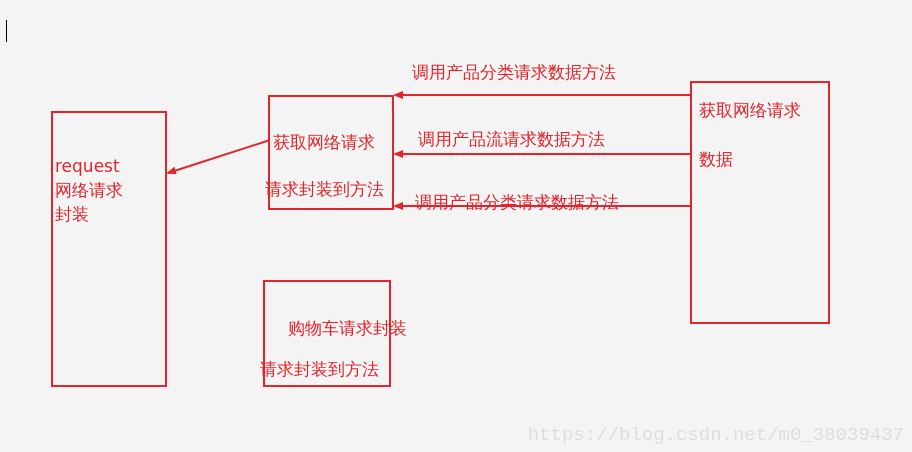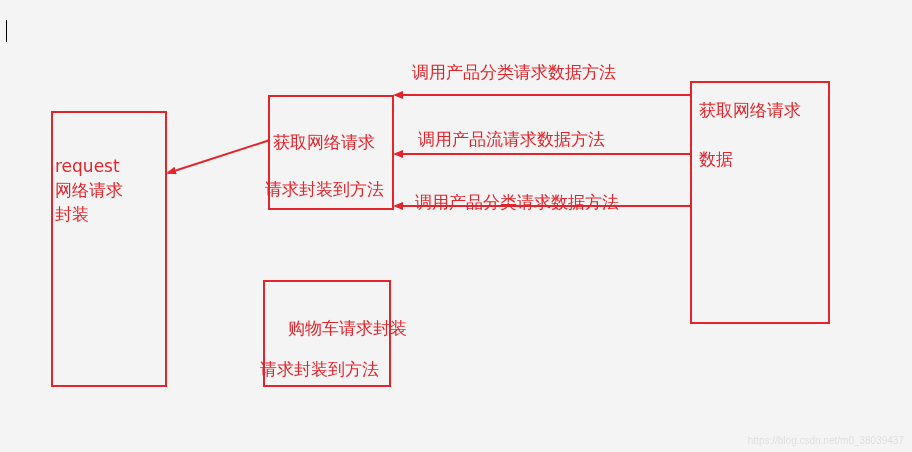--- a/index.html
+++ b/index.html
@@ -2,22 +2,22 @@
 <html><head>
   <meta charset="utf-8">
   <style>
     html, body { margin:0; padding:0; }
     body { width:912px; height:452px; background:#f4f4f4; position:relative; overflow:hidden;
       font-family:"DejaVu Sans", sans-serif; }
     .cursor { position:absolute; left:6px; top:20px; width:1px; height:22px; background:#000; }
     .box { position:absolute; border:2px solid #e3242b; box-sizing:border-box; }
     .txt { position:absolute; color:#e3242b; font-size:17px; line-height:24px; white-space:nowrap; }
     svg.arrows { position:absolute; left:0; top:0; }
-    .watermark { position:absolute; right:8px; bottom:6px; color:#dcdcdc; font-size:10px;
-      font-family:Liberation Sans, sans-serif; text-shadow:0 0 1px #fff;margin-top:17px; }
+    .watermark { position:absolute; right:8px; bottom:6px; color:#dcdcdc; font-size:19px;
+      font-family:Liberation Mono, monospace; text-shadow:0 0 1px #fff;margin-top:17px; }
   </style>
 </head>
 <body>
 
 <div class="cursor"></div>
 
 <svg class="arrows" width="912" height="452">
   <defs>
     <marker id="ah" markerWidth="10" markerHeight="8" refX="8" refY="4" orient="auto" markerUnits="userSpaceOnUse">
       <path d="M0,0 L10,4 L0,8 Z" fill="#e3242b"></path>

